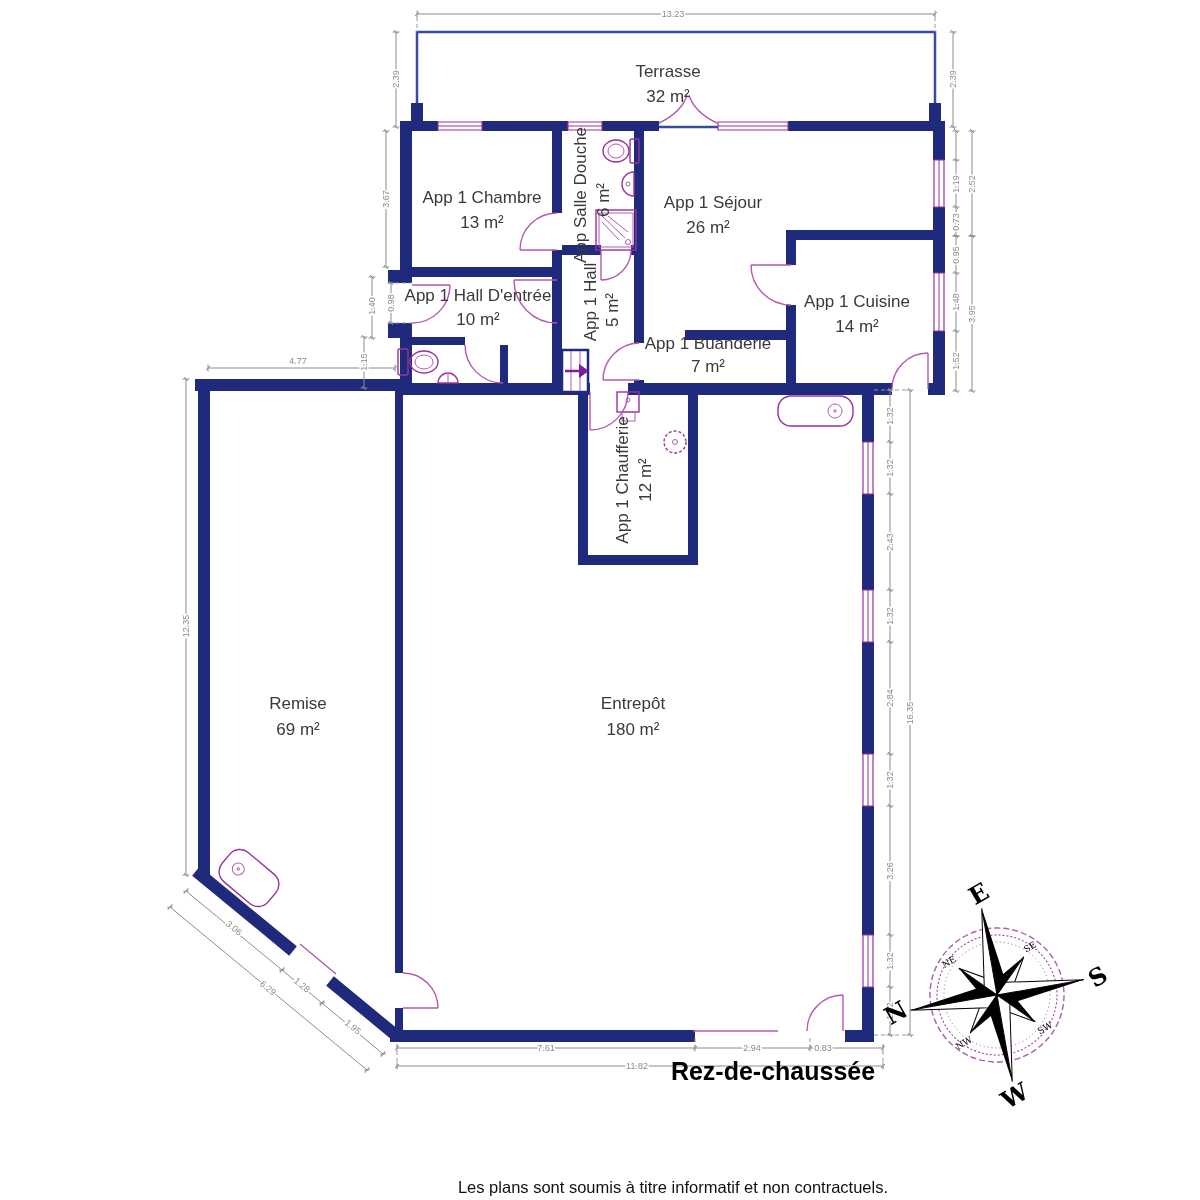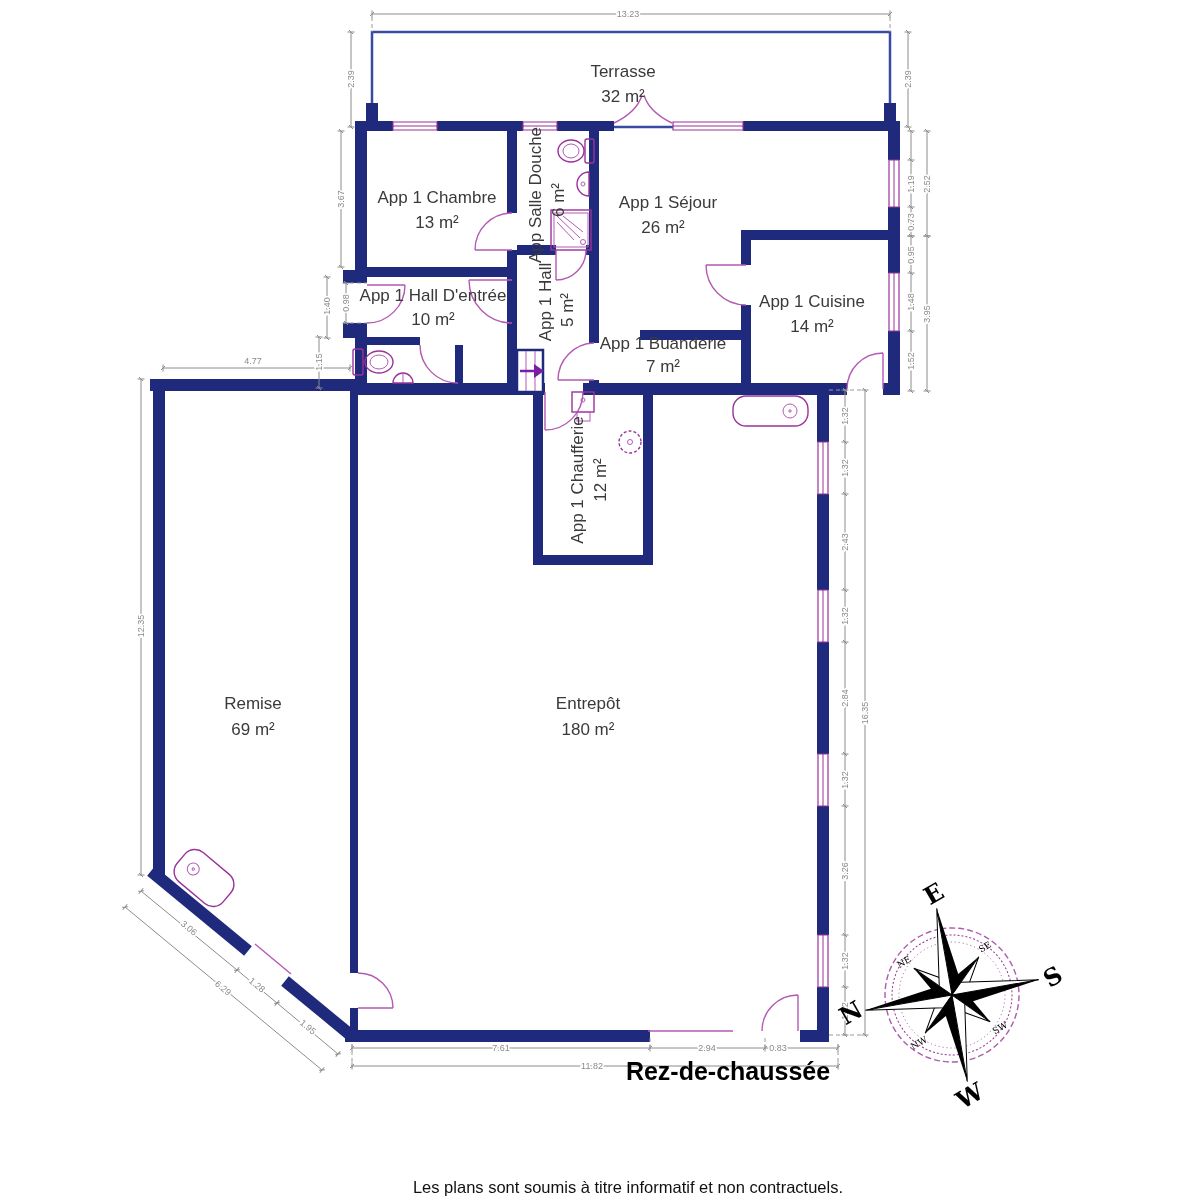--- a/index.html
+++ b/index.html
@@ -1,17 +1,17 @@
 <!DOCTYPE html>
 <html><head>
 <meta charset="utf-8">
 <style>
   html,body{margin:0;padding:0;background:#fff;}
   .stage{width:986px;height:1200px;position:relative;background:#fff;
-         font-family:"Liberation Sans", sans-serif;}
+         font-family:"Liberation Sans", sans-serif;margin-left:45px;}
   svg{display:block}
   .wall{fill:#202a7c;stroke:none}
   .wallstroke{stroke:#202a7c;stroke-width:12;fill:none}
   .twall{fill:none;stroke:#3a4aa0;stroke-width:2.5}
   .stairbox{fill:#fff;stroke:#202a7c;stroke-width:2.5}
   .win{fill:#ffffff;stroke:#993399;stroke-width:1.2}
   .winline{fill:none;stroke:#993399;stroke-width:1}
   .door{fill:none;stroke:#b35ab3;stroke-width:1.4}
   .fix{fill:none;stroke:#993399;stroke-width:1.4}
   .fixthin{fill:none;stroke:#b35ab3;stroke-width:1}

